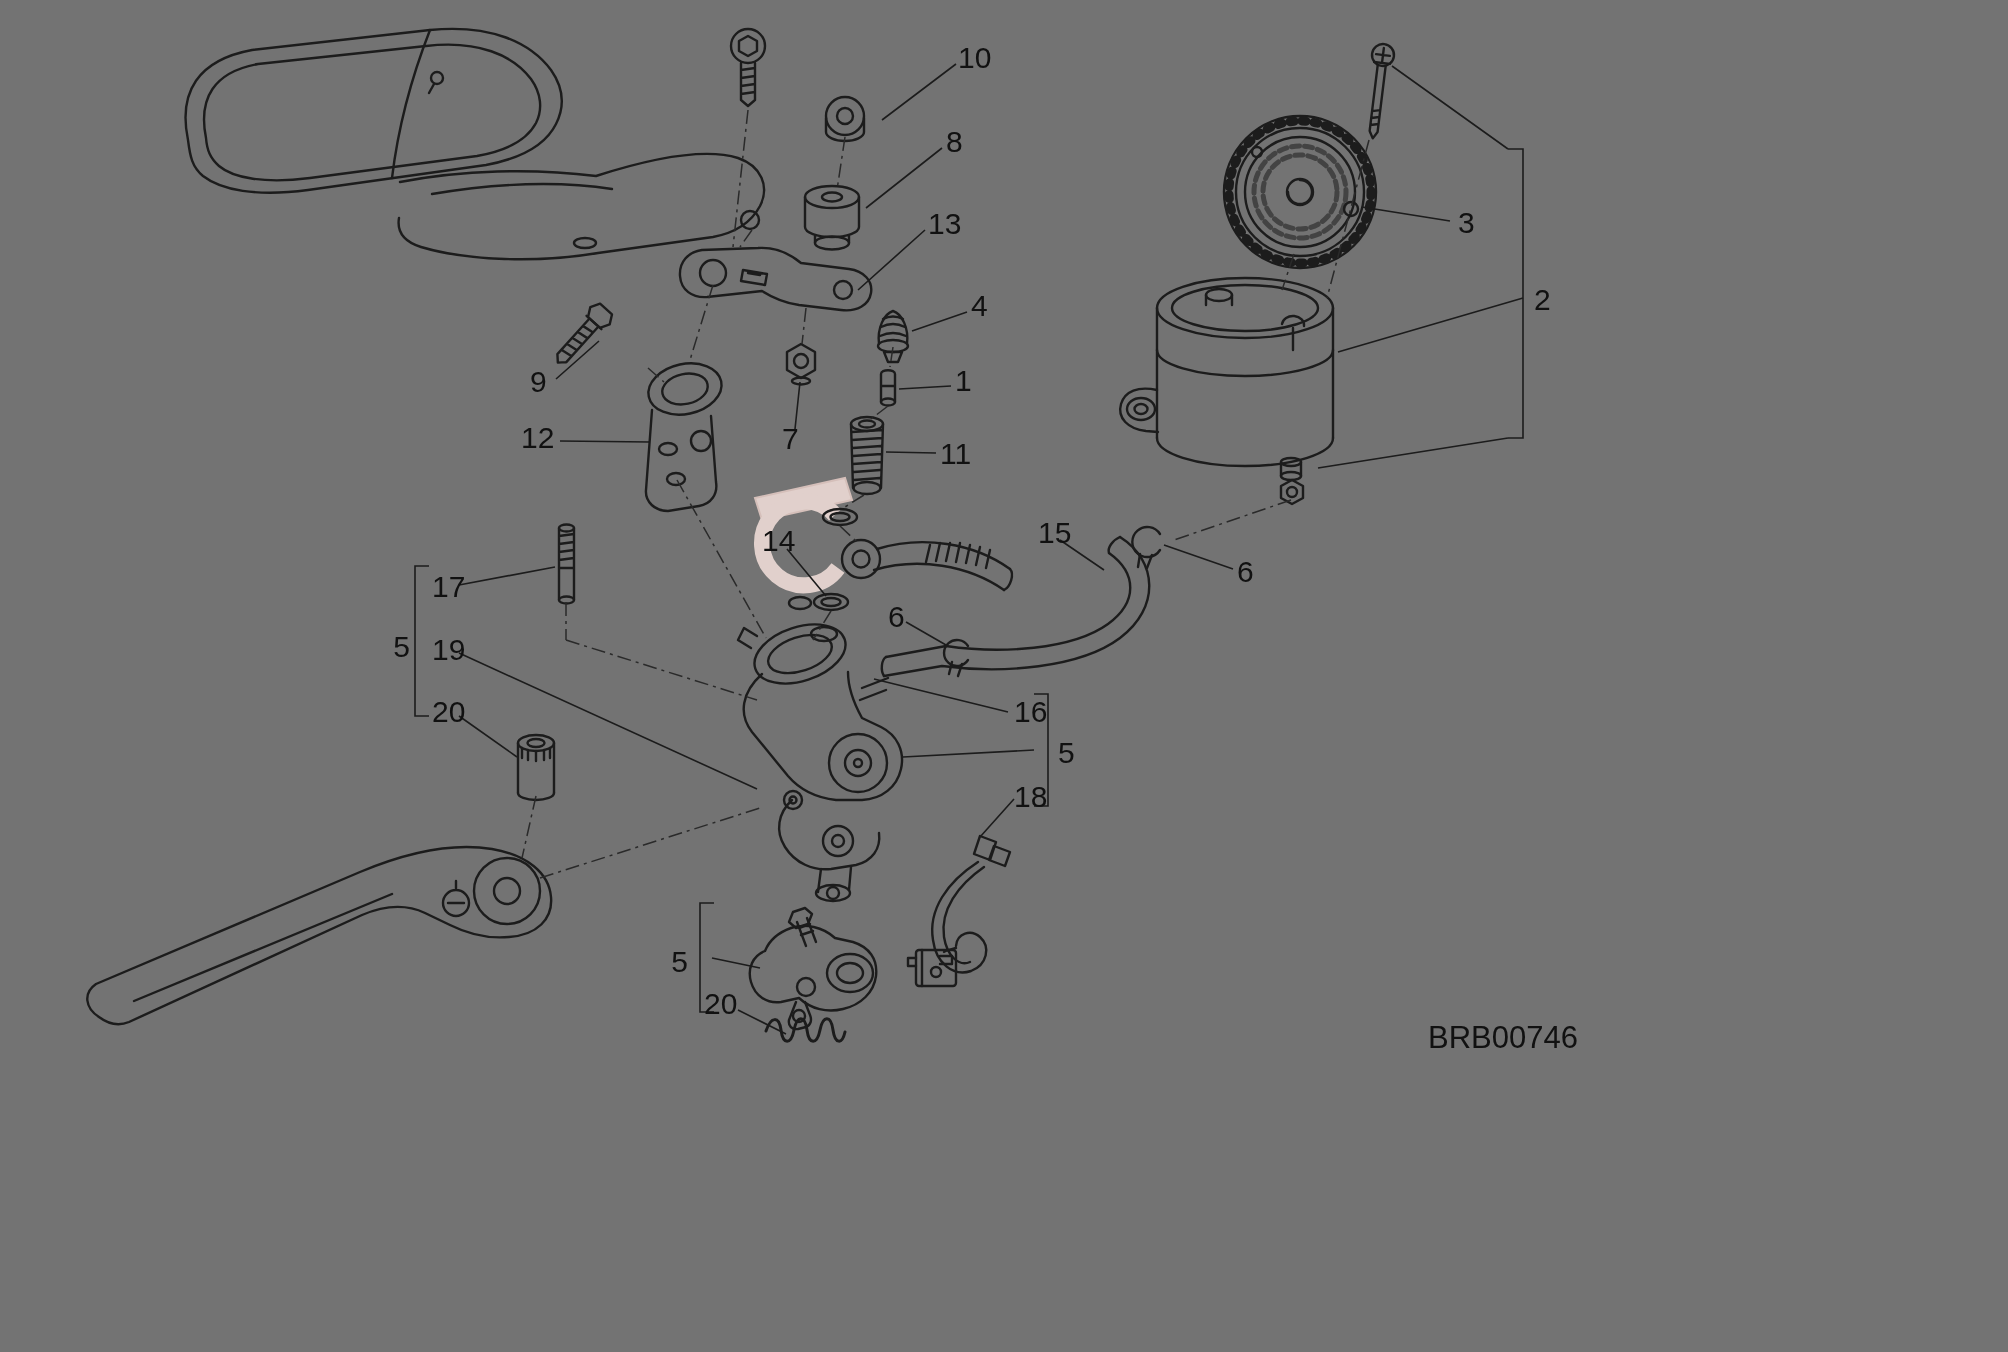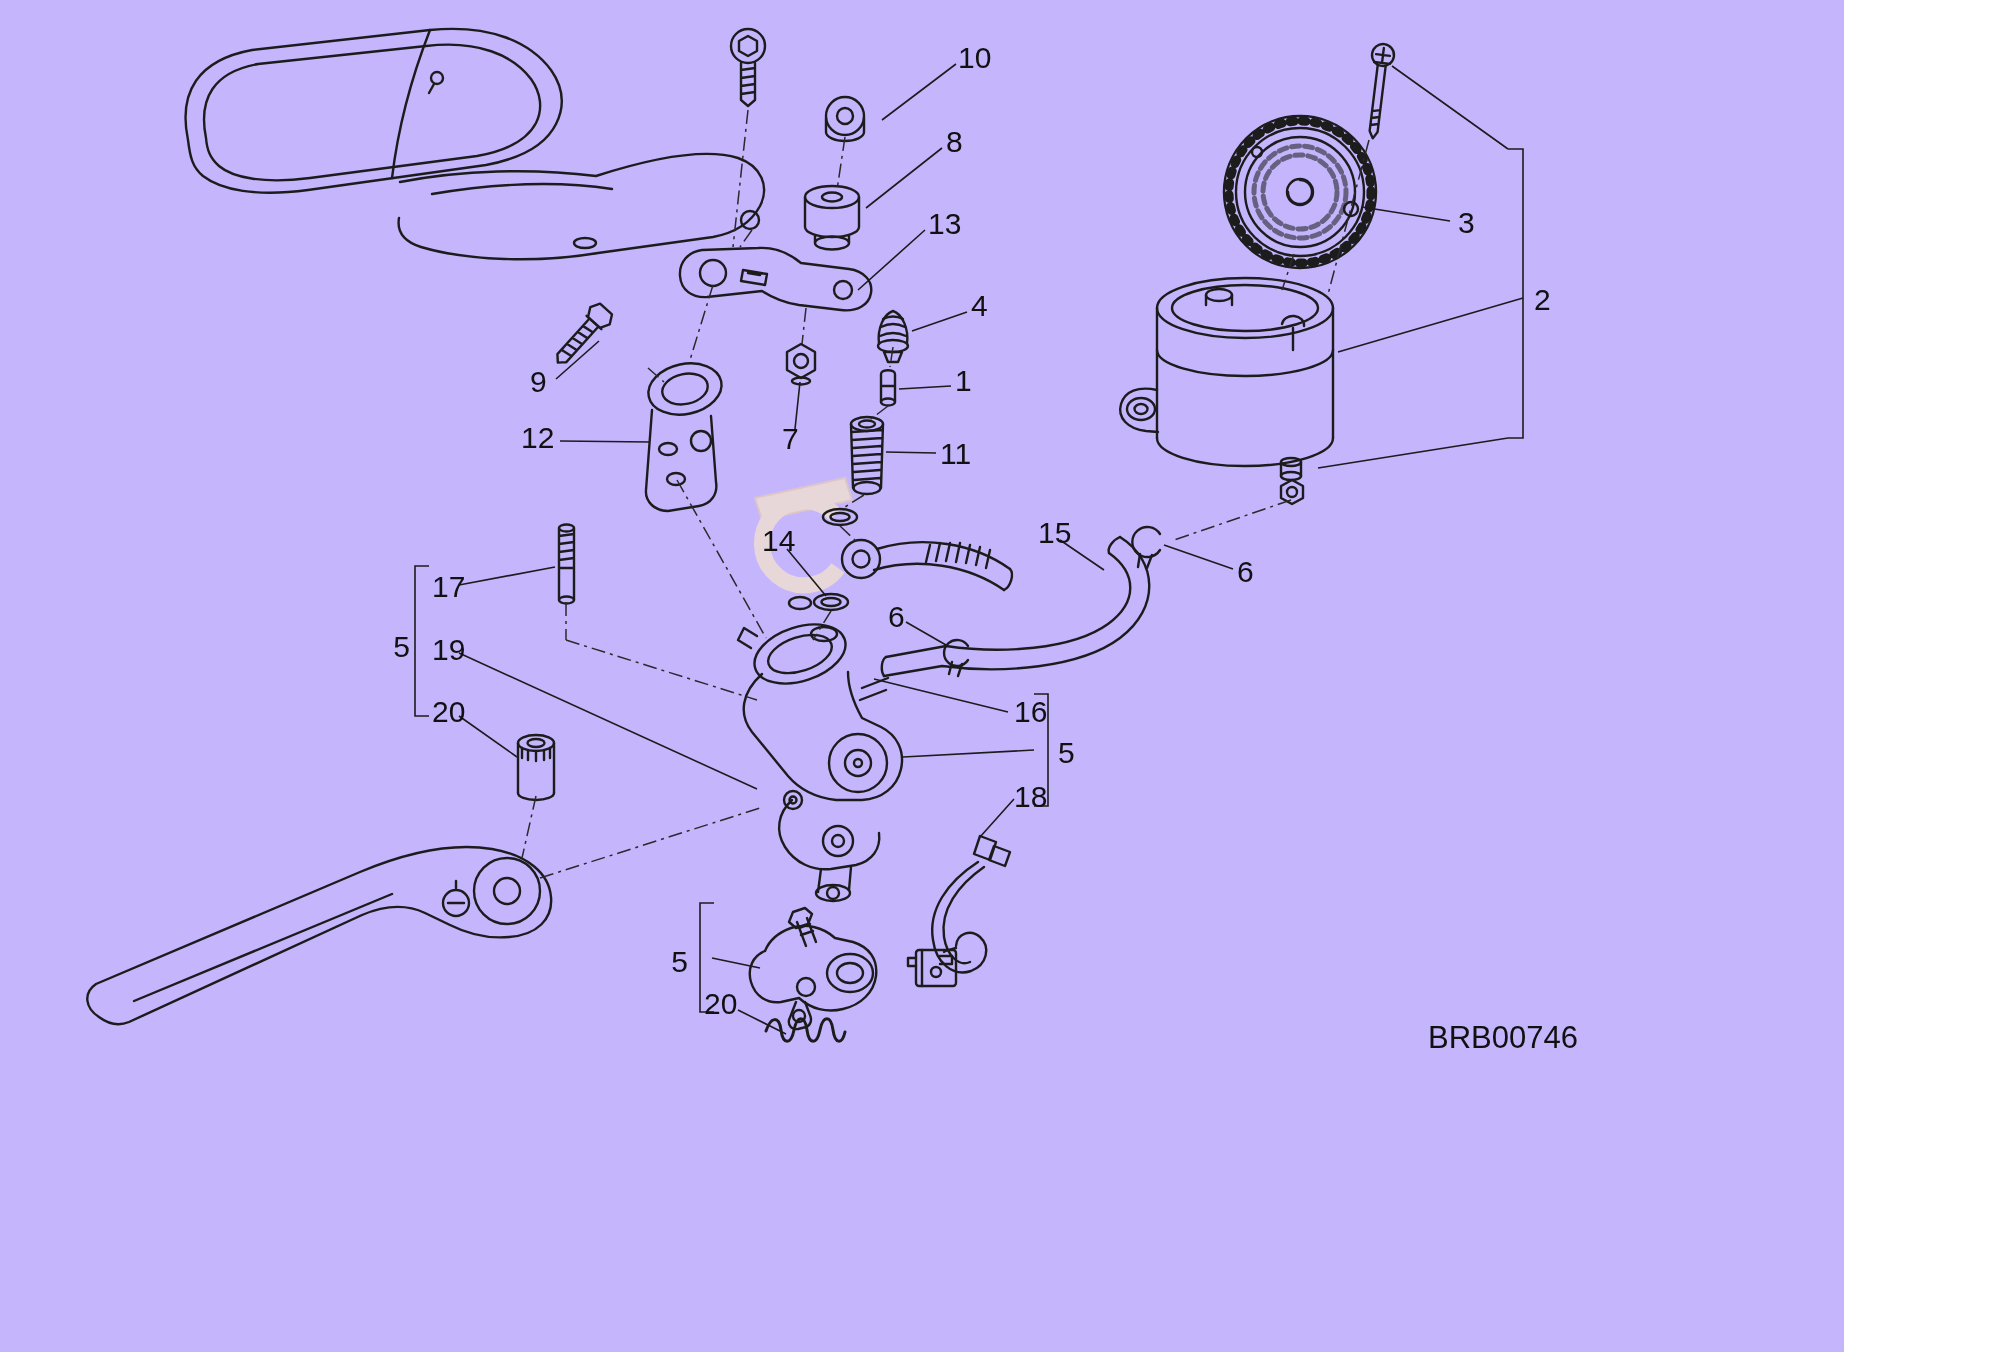--- a/index.html
+++ b/index.html
@@ -1,17 +1,17 @@
 <!DOCTYPE html>
 <html><head>
 <meta charset="utf-8">
 <style>
   html,body{margin:0;padding:0;background:#ffffff;}
   .page{
-    position:relative;width:1844px;height:1352px;background:#c4b5fd;
+    position:relative;width:2008px;height:1352px;background:#737373;
     font-family:"Liberation Sans",sans-serif;overflow:hidden;
   }
   .page svg{position:absolute;left:0;top:0;}
   .art{stroke:#1c1c1c;fill:none;stroke-width:2.4;stroke-linecap:round;stroke-linejoin:round;}
   .leader{stroke:#1c1c1c;fill:none;stroke-width:1.6;}
   .dashdot{stroke:#2a2a2a;fill:none;stroke-width:1.5;stroke-dasharray:14 5 3 5;}
   text.callout{font-family:"Liberation Sans",sans-serif;font-size:30px;fill:#111;}
   text.code{font-family:"Liberation Sans",sans-serif;font-size:31px;fill:#111;}
 </style>
 </head>

